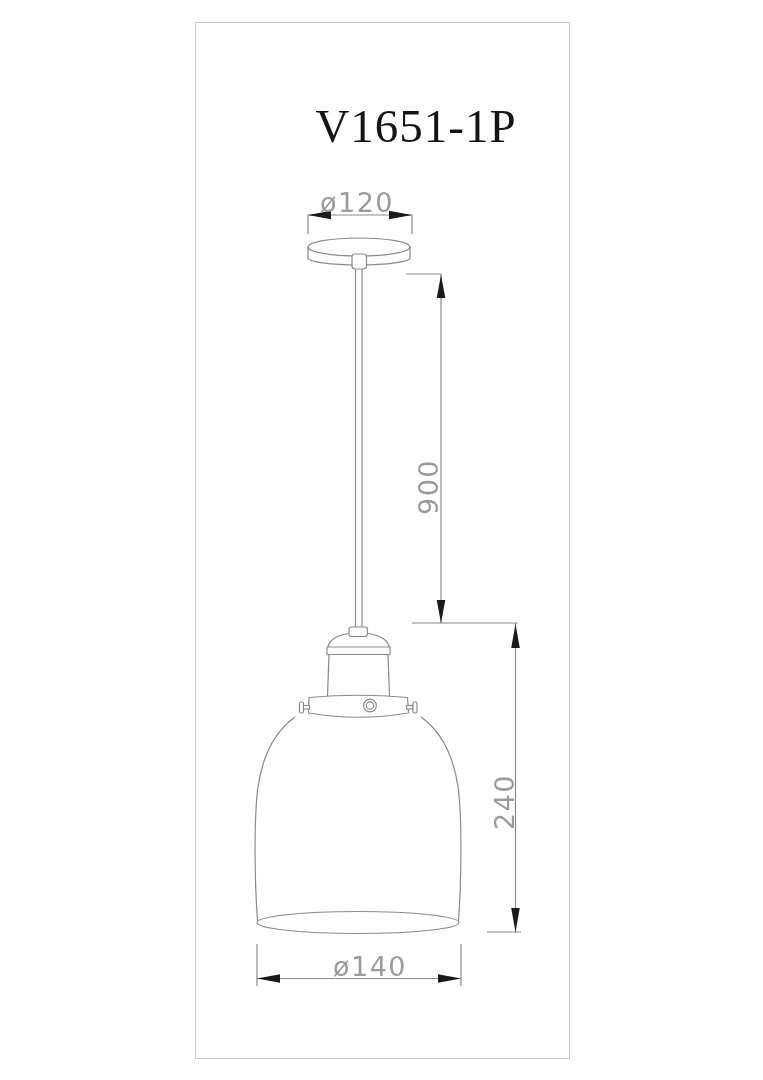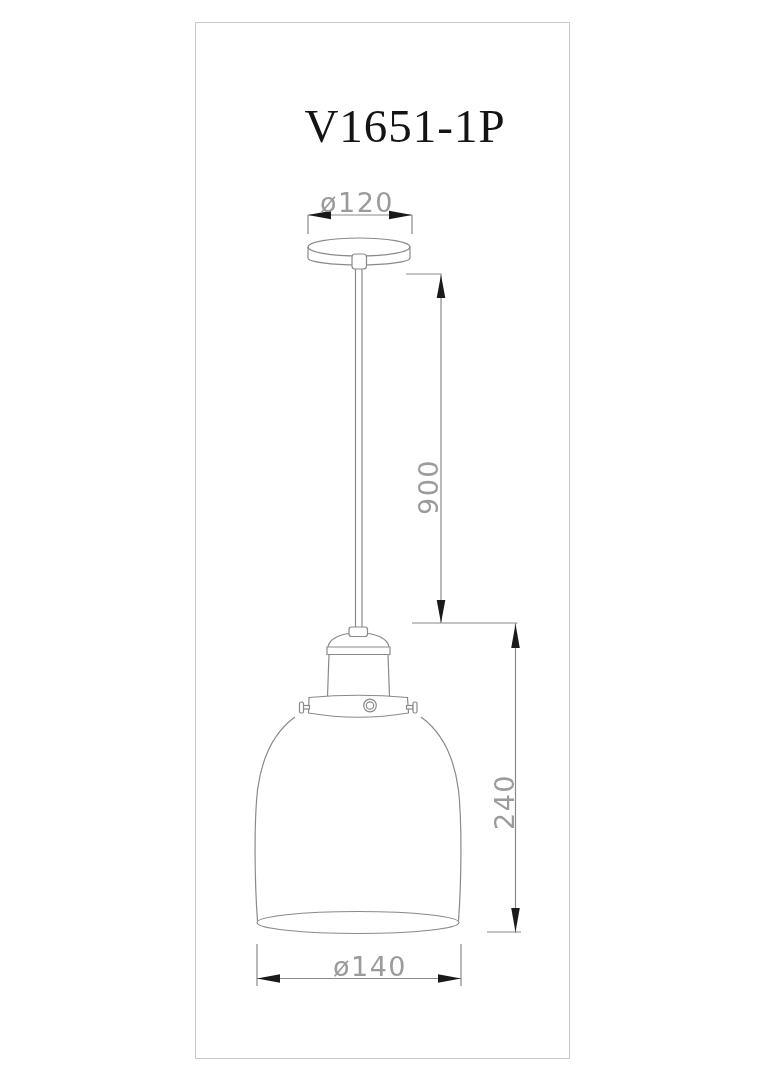--- a/index.html
+++ b/index.html
@@ -14,20 +14,21 @@
     box-sizing:border-box;background:#ffffff;
   }
   .title{
     position:absolute;left:195px;top:101px;width:420px;
     text-align:center;
     font-family:"Liberation Serif", serif;
     font-size:47px;line-height:50px;
     color:var(--title-text,#141414);
     letter-spacing:1px;
     white-space:nowrap;
+    padding-left:11px;
   }
   svg.drawing{position:absolute;left:0;top:0;}
   .ln{fill:none;stroke:var(--line,#8a8a8a);stroke-width:1.2;}
   .lnf{fill:#ffffff;stroke:var(--line,#8a8a8a);stroke-width:1.2;}
   .arrow{fill:var(--arrow,#1a1a1a);stroke:none;}
   .dimtxt{
     fill:var(--dim-text,#9b9b9b);
     font-family:"DejaVu Sans", sans-serif;
     font-size:27px;letter-spacing:1.5px;
   }

